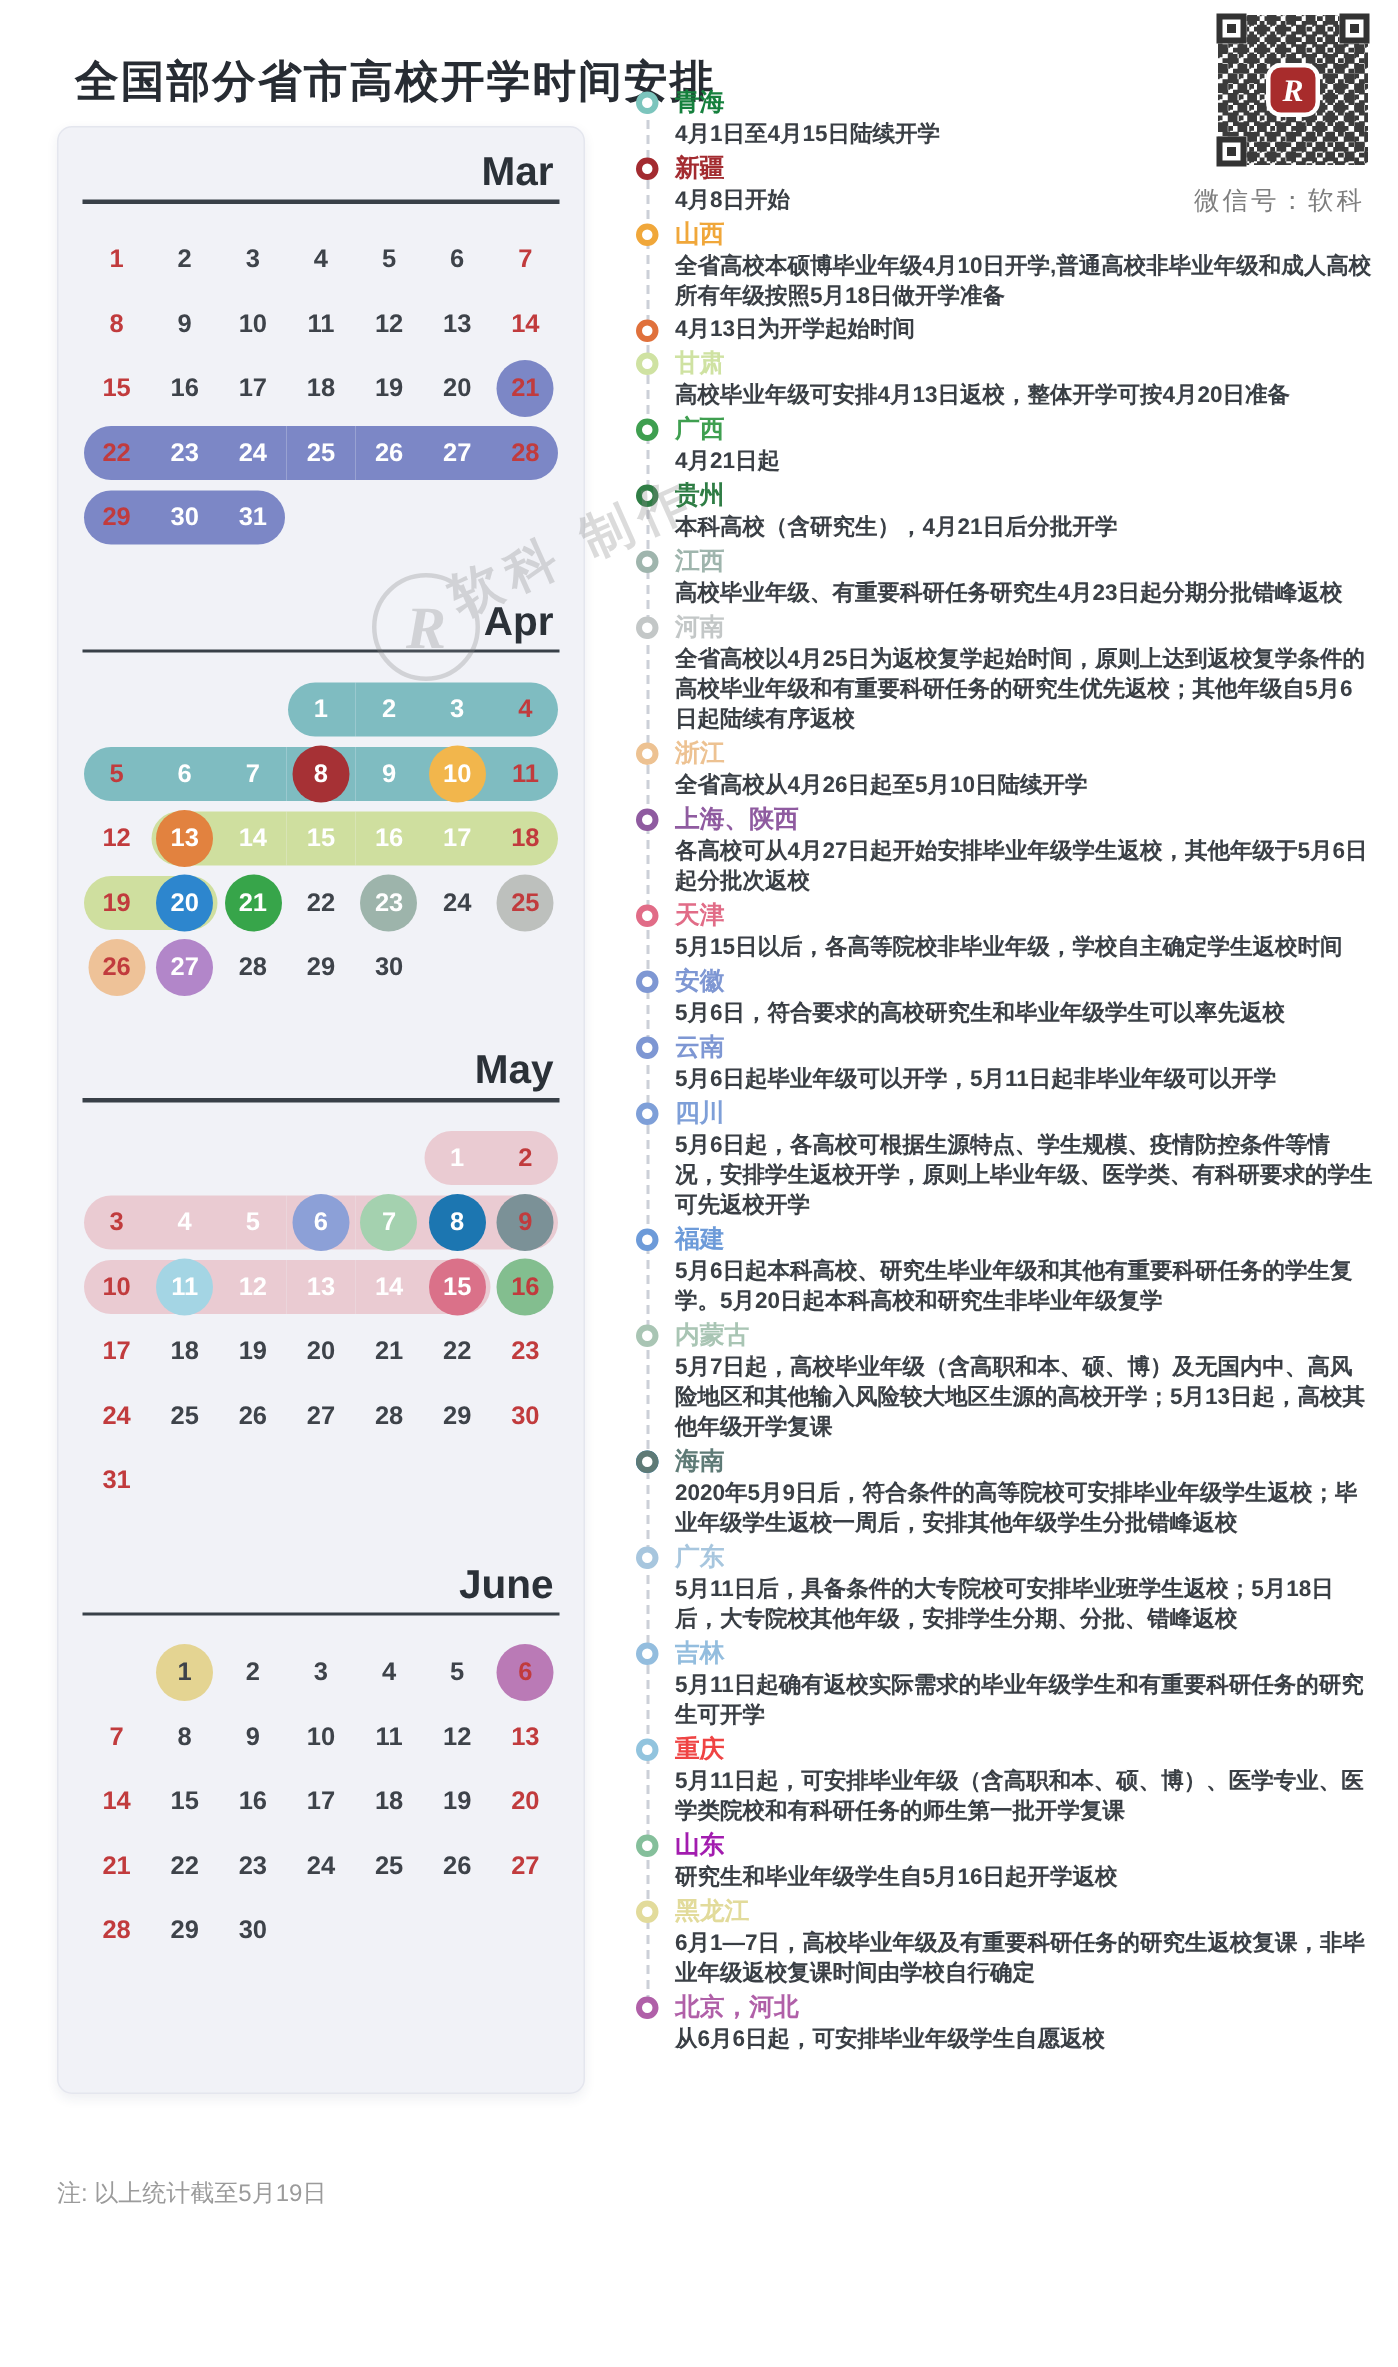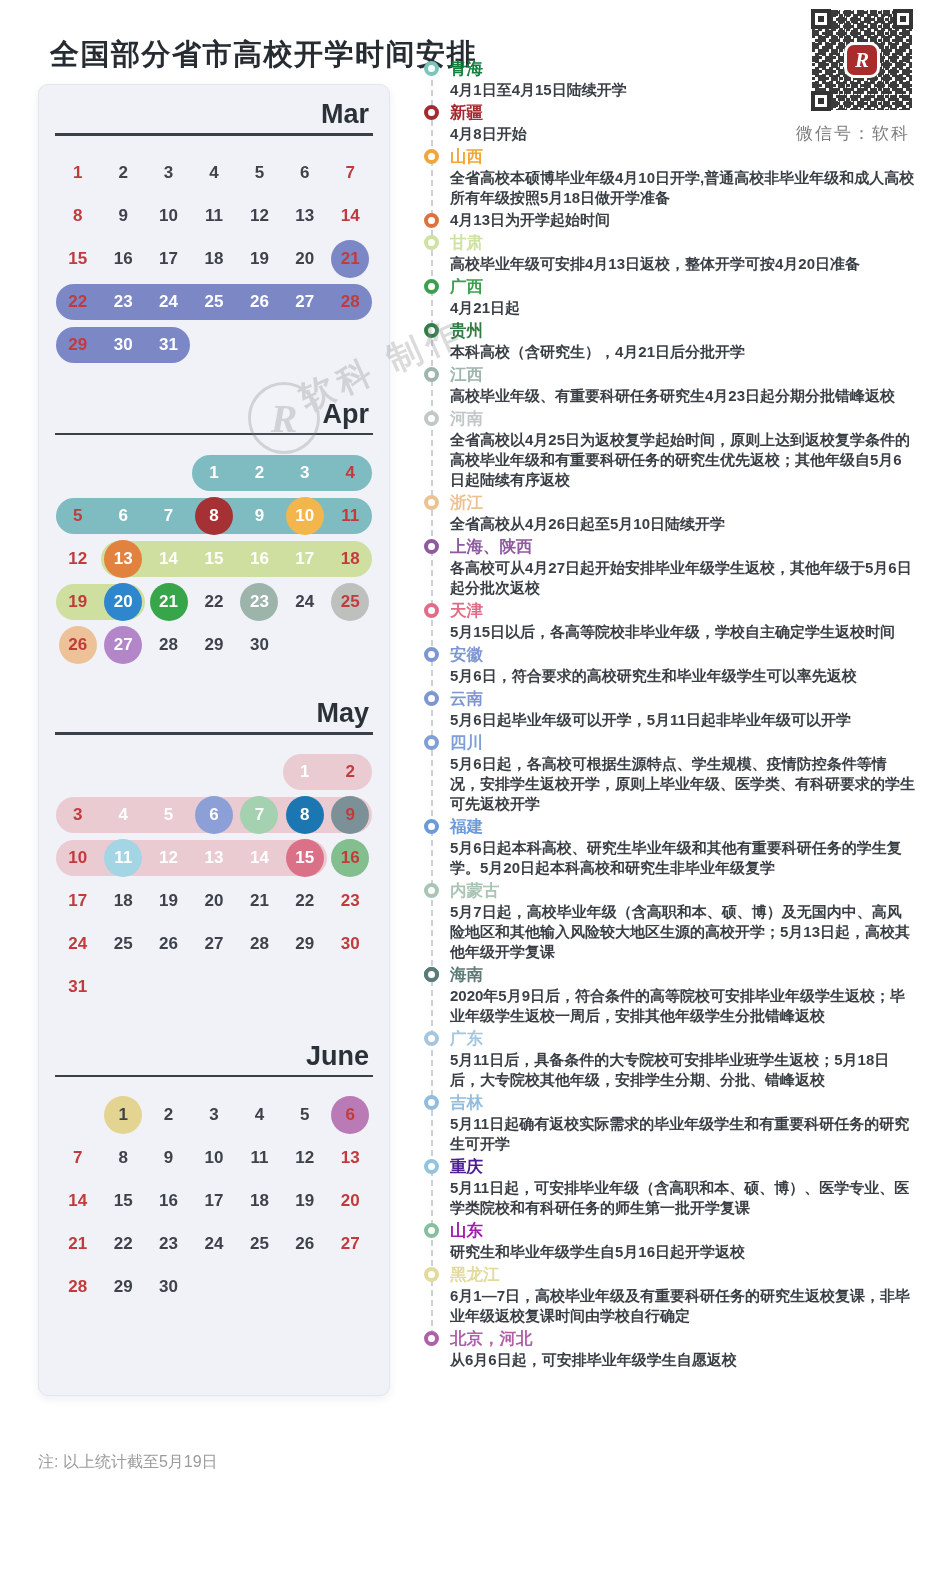--- a/index.html
+++ b/index.html
@@ -707,21 +707,21 @@
   </li>
 
   <li class="entry">
     <span class="ring" style="border-color: rgb(147, 189, 222);"></span>
     <div class="prov-name" style="color: rgb(147, 189, 222);">吉林</div>
     <div class="prov-detail">5月11日起确有返校实际需求的毕业年级学生和有重要科研任务的研究生可开学</div>
   </li>
 
   <li class="entry">
     <span class="ring" style="border-color: rgb(146, 196, 222);"></span>
-    <div class="prov-name" style="color: #4c1d95;">重庆</div>
+    <div class="prov-name" style="color: #ef4444;">重庆</div>
     <div class="prov-detail">5月11日起，可安排毕业年级（含高职和本、硕、博）、医学专业、医学类院校和有科研任务的师生第一批开学复课</div>
   </li>
 
   <li class="entry">
     <span class="ring" style="border-color: rgb(133, 191, 155);"></span>
     <div class="prov-name" style="color: #a21caf;">山东</div>
     <div class="prov-detail">研究生和毕业年级学生自5月16日起开学返校</div>
   </li>
 
   <li class="entry">

